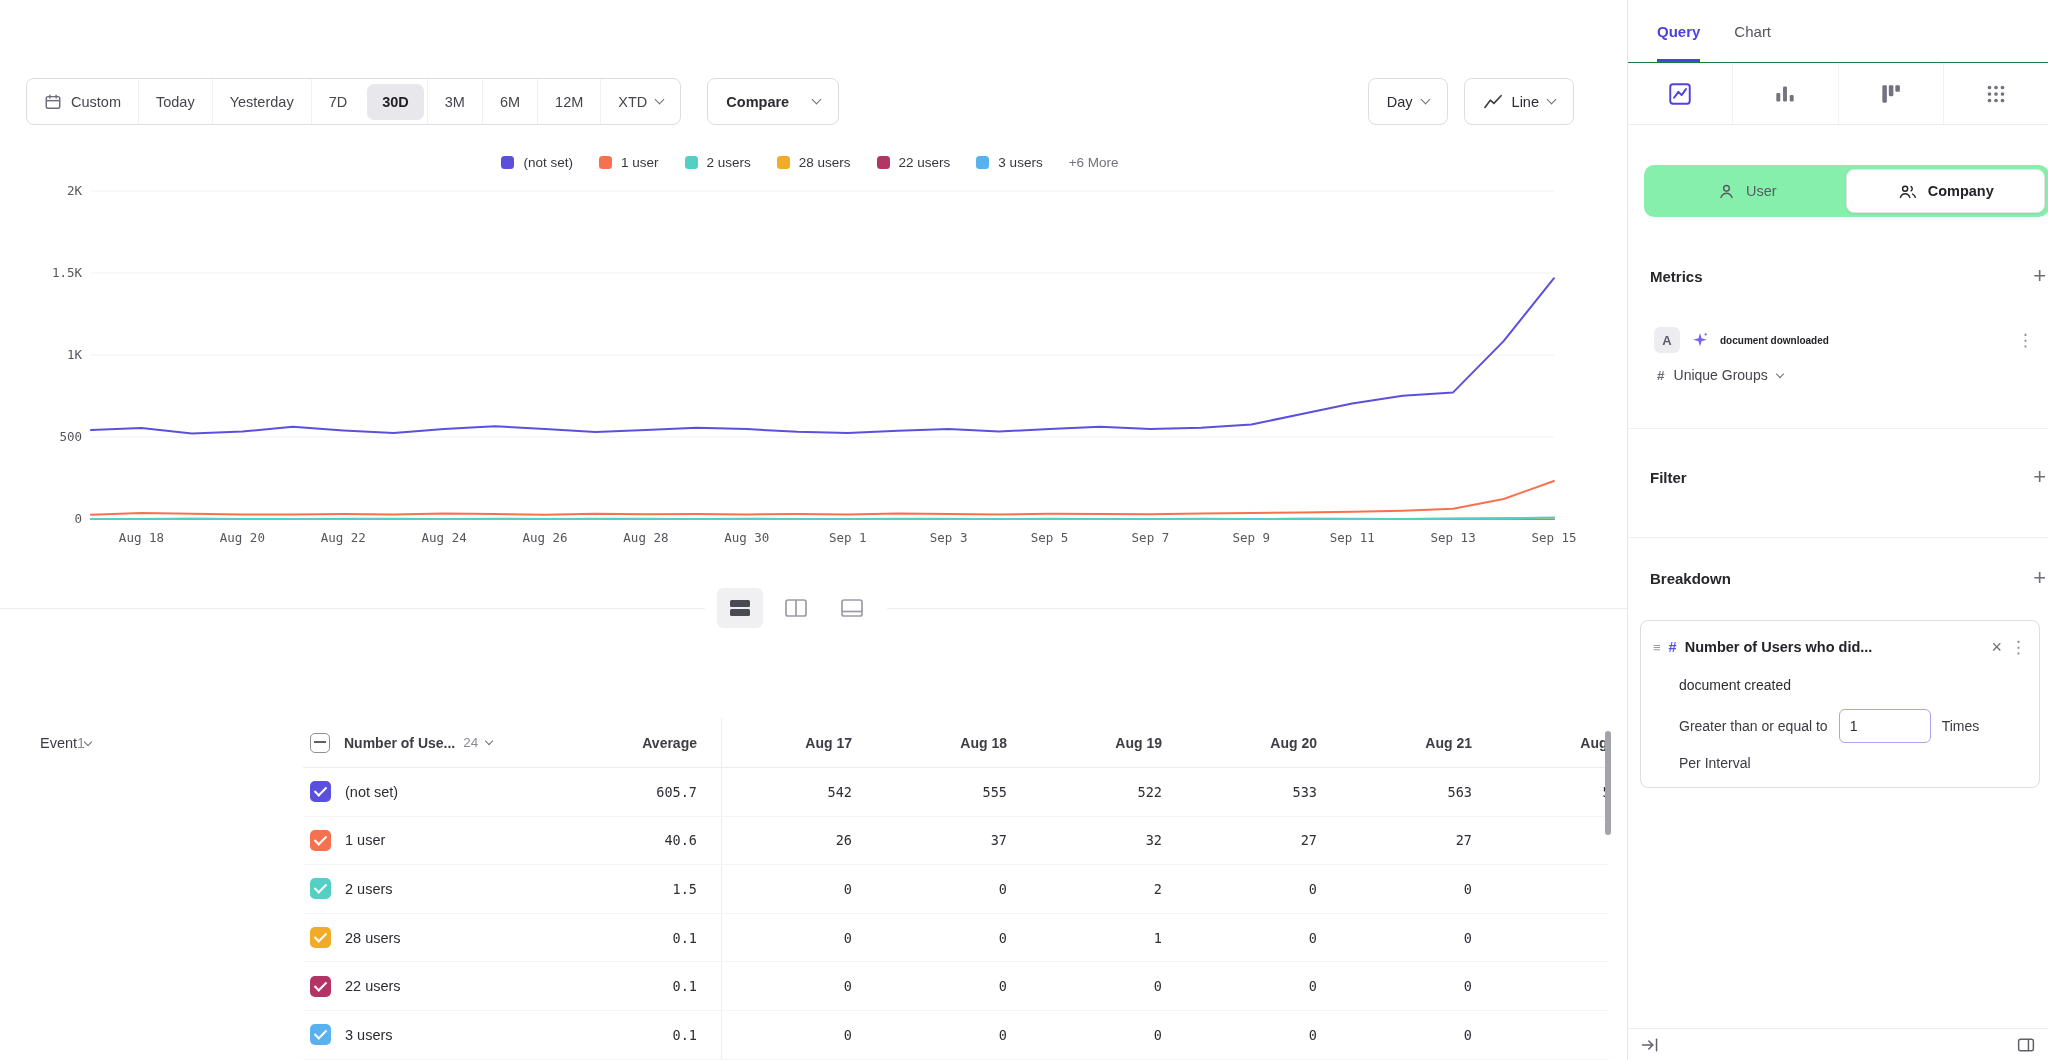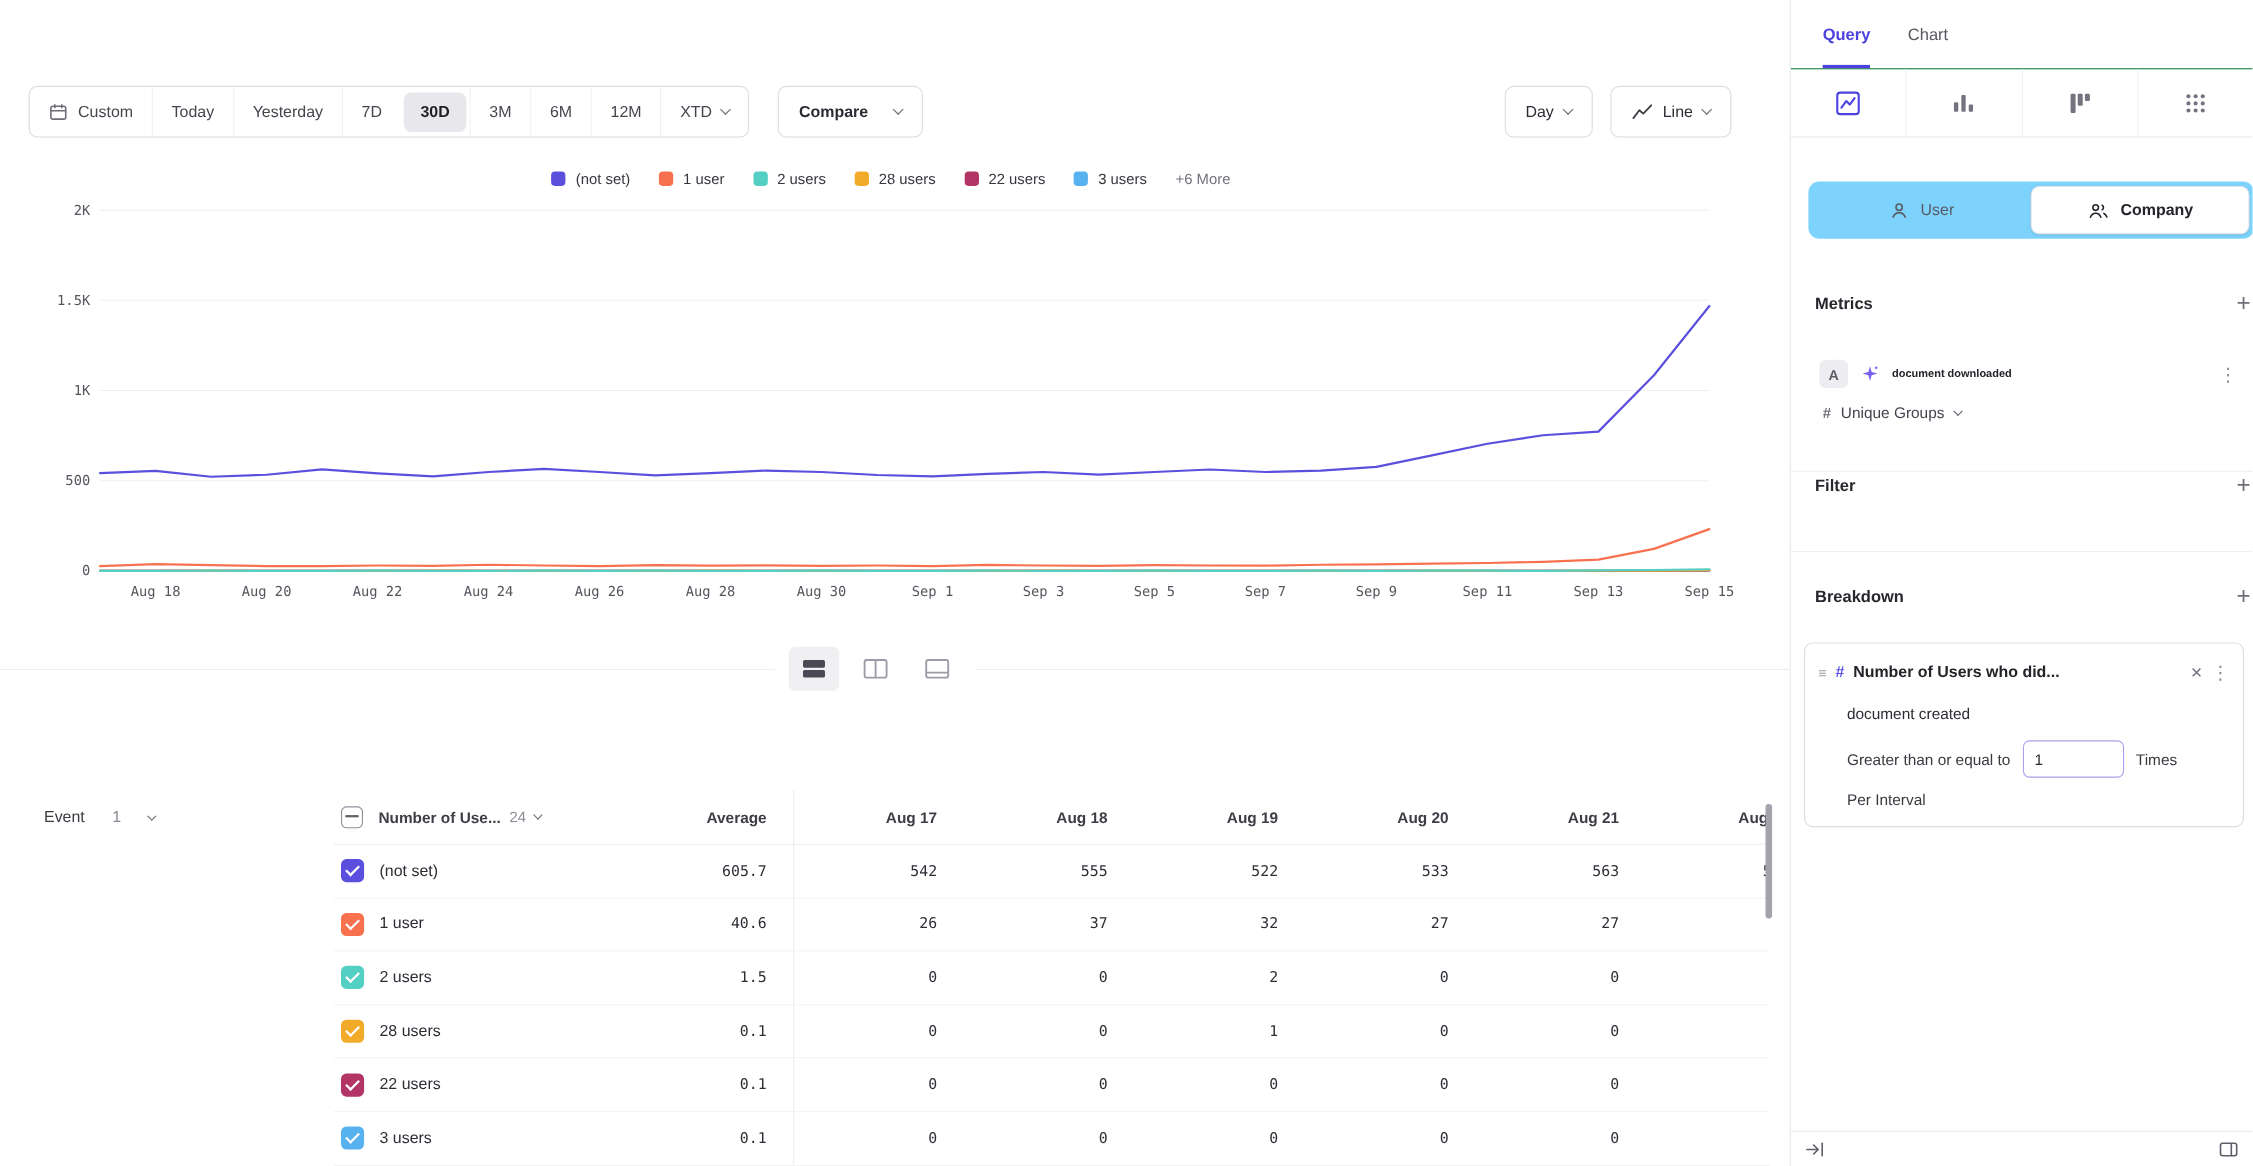--- a/index.html
+++ b/index.html
@@ -39,21 +39,21 @@
   .vt { width:46px; height:40px; border-radius:6px; display:flex; align-items:center; justify-content:center; cursor:pointer; background:#fff; }
   .vt.active { background:#f0f0f3; }
 
   
   .search { position:absolute; left:35px; top:659px; width:410px; height:46px; background:#f2f2f5; border-radius:8px; display:flex; align-items:center; gap:12px; padding:0 16px; }
   .search input { flex:1; border:none; outline:none; background:transparent; font-family:"Liberation Sans", sans-serif; font-size:14.5px; color:#33333b; }
   .search input::placeholder { color:#8f8f99; }
 
   
   .left-list { position:absolute; left:0; top:718px; width:303px; }
-  .ll-head { height:50px; display:flex; align-items:center; gap:25px; padding-left:40px; font-size:14.5px; color:#3b3b44; font-weight:500; }
+  .ll-head { height:50px; display:flex; align-items:center; gap:0; padding-left:40px; font-size:14.5px; color:#3b3b44; font-weight:500; }
   .count { color:#8b8b95; font-weight:400; }
   .ll-item { margin:2px 8px 0 26px; height:46px; background:#f3f3f6; border-radius:6px; display:flex; align-items:center; padding:0 12px; font-size:14.5px; color:#33333b; white-space:nowrap; overflow:hidden; cursor:pointer; }
 
   .table-clip { position:absolute; left:303px; top:718px; width:1306px; height:342px; overflow:hidden; }
   .data-table { position:relative; width:1400px; }
   .vsep { position:absolute; left:418px; top:0; height:342px; border-left:1px solid #ededf1; }
   .thead { display:flex; align-items:center; height:50px; border-bottom:1px solid #ededf1; }
   .trow { display:flex; align-items:center; height:48.6px; border-bottom:1px solid #f4f4f7; }
   .c-name { width:266px; display:flex; align-items:center; gap:14px; padding-left:7px; }
   .c-avg { width:128px; text-align:right; }
@@ -68,36 +68,36 @@
   .scroll-thumb { position:absolute; left:1605px; top:731px; width:6px; height:104px; border-radius:3px; background:#a3a3ac; }
 
   
   .sidebar { position:absolute; left:1627px; top:0; width:421px; height:1060px; border-left:1px solid #e6e6ea; background:#fff; overflow:hidden; }
   .sb-tabs { height:63px; border-bottom:1px solid #15803d; display:flex; align-items:stretch; gap:34px; padding-left:29px; }
   .sb-tab { display:flex; align-items:center; font-size:15px; color:#55555e; font-weight:500; cursor:pointer; border-bottom:3px solid transparent; padding-top:3px; }
   .sb-tab.active { color:#4b41df; font-weight:600; border-bottom-color:#4b41df; }
   .sb-charttabs { height:62px; border-bottom:1px solid #ececf0; display:flex; }
   .sb-ct { flex:1; display:flex; align-items:center; justify-content:center; cursor:pointer; }
   .sb-ct + .sb-ct { border-left:1px solid #f2f2f5; }
-  .sb-toggle { margin:40px 0 0 16px; width:405px; height:52px; background:#7dd3fc; border-radius:10px; display:flex; padding:4px; }
+  .sb-toggle { margin:40px 0 0 16px; width:405px; height:52px; background:#86efac; border-radius:10px; display:flex; padding:4px; }
   .seg { flex:1; display:flex; align-items:center; justify-content:center; gap:10px; font-size:14.5px; color:#5a5a64; cursor:pointer; border-radius:8px; }
   .seg.selected { background:#fff; border:1px solid #e2e2e8; box-shadow:0 1px 2px rgba(20,20,40,.07); color:#23232a; font-weight:600; }
   .sb-sechead { display:flex; justify-content:space-between; align-items:center; padding:0 2px 0 22px; }
   .sb-title { font-size:15px; font-weight:700; color:#26262c; }
   .plus { font-size:22px; font-weight:300; color:#6f6f7a; cursor:pointer; line-height:1; }
   .m-head { margin-top:48px; height:22px; }
   .metric-row1 { margin-top:38px; height:30px; display:flex; align-items:center; gap:11px; padding:0 14px 0 26px; }
   .badge { width:26px; height:26px; border-radius:6px; background:#ededf1; color:#5d5d68; font-size:13px; font-weight:700; display:flex; align-items:center; justify-content:center; flex:none; }
   .metric-name { font-size:10px; font-weight:600; color:#232329; flex:1; }
   .kebab { font-size:17px; color:#8a8a94; cursor:pointer; line-height:1; }
   .metric-row2 { margin-top:7px; height:26px; display:flex; align-items:center; gap:9px; padding-left:29px; font-size:14px; color:#44444e; }
   .hash { font-weight:700; color:#6d6d78; font-size:13.5px; }
   .sb-div { border-top:1px solid #f0f0f2; margin-top:40px; }
   .sb-div.b { margin-top:48px; }
-  .f-head { margin-top:0; height:24px; }
+  .f-head { margin-top:36px; height:24px; }
   .b-head { margin-top:28px; height:24px; }
   .bk-card { margin:30px 8px 0 12px; border:1px solid #dddde4; border-radius:8px; padding:14px 12px 16px 12px; }
   .bk-title { display:flex; align-items:center; gap:8px; height:24px; }
   .drag { color:#9a9aa4; font-size:13px; line-height:1; cursor:grab; }
   .hash.purple { color:#5b51e6; font-size:14.5px; }
   .bk-name { font-size:14.5px; font-weight:600; color:#232329; flex:1; white-space:nowrap; overflow:hidden; }
   .xclose { font-size:18px; color:#6f6f7a; cursor:pointer; line-height:1; }
   .bk-event { margin:18px 0 0 26px; font-size:14px; color:#2c2c33; }
   .bk-cond { margin:16px 0 0 26px; display:flex; align-items:center; gap:11px; font-size:14px; color:#3a3a42; }
   .bk-cond input { width:92px; height:34px; border:1px solid #aaa3f0; border-radius:6px; padding:0 10px; font-family:"Liberation Sans", sans-serif; font-size:14px; color:#2b2b33; outline:none; }

